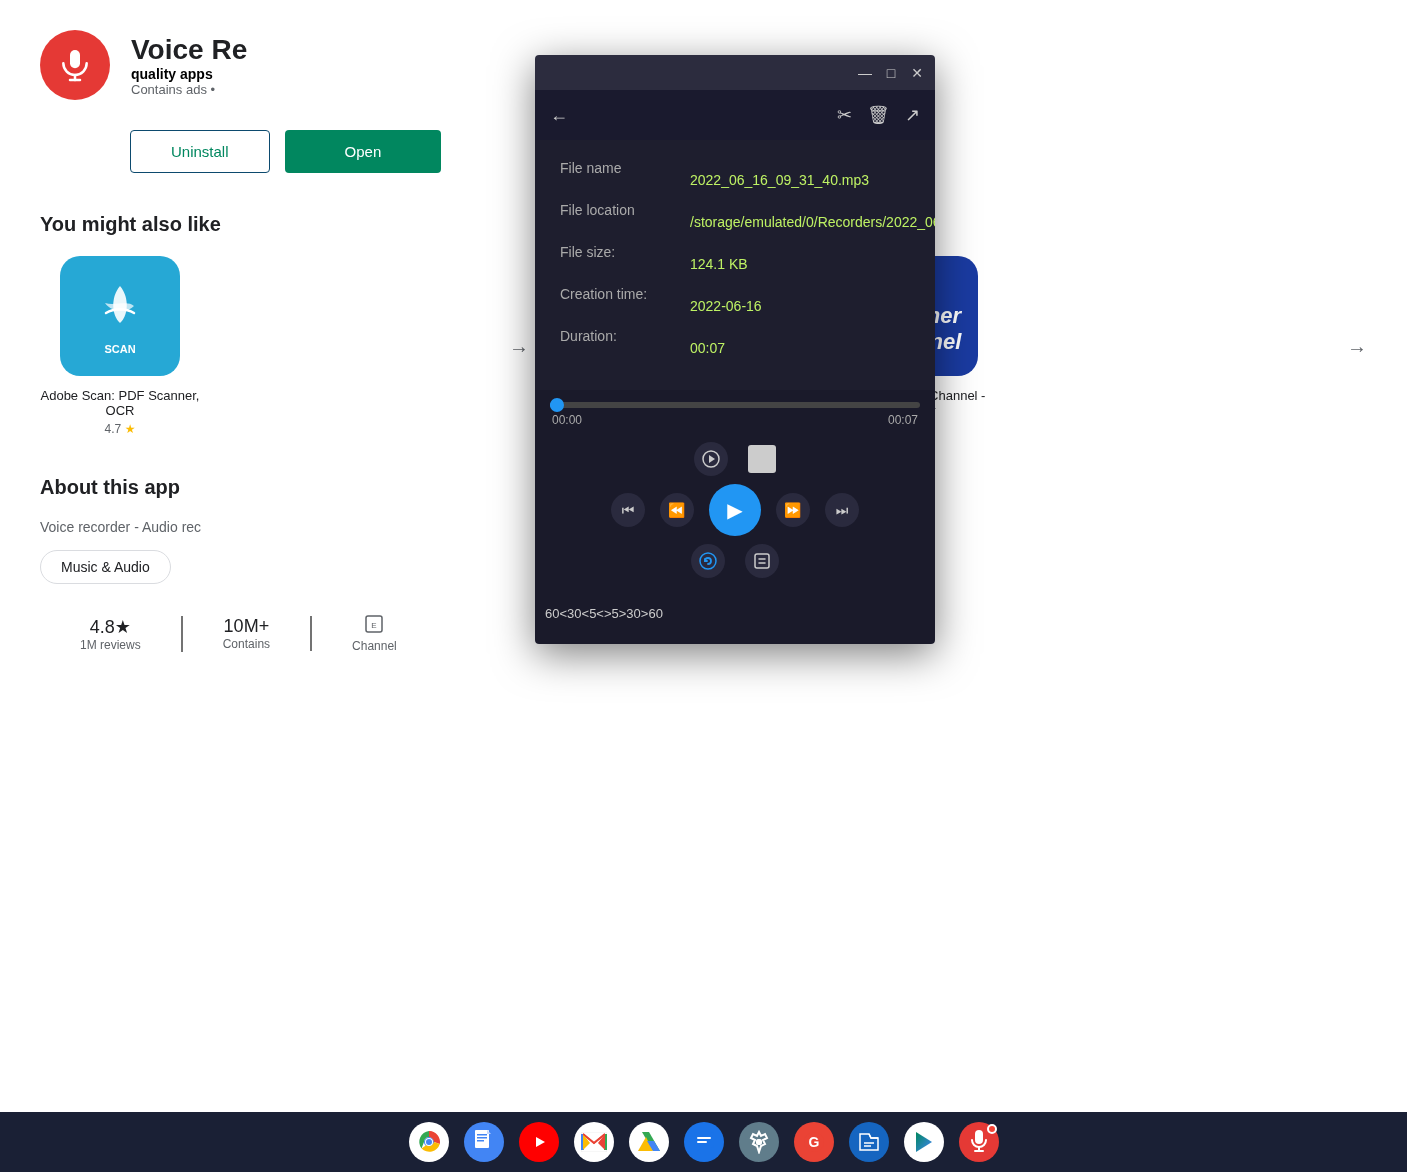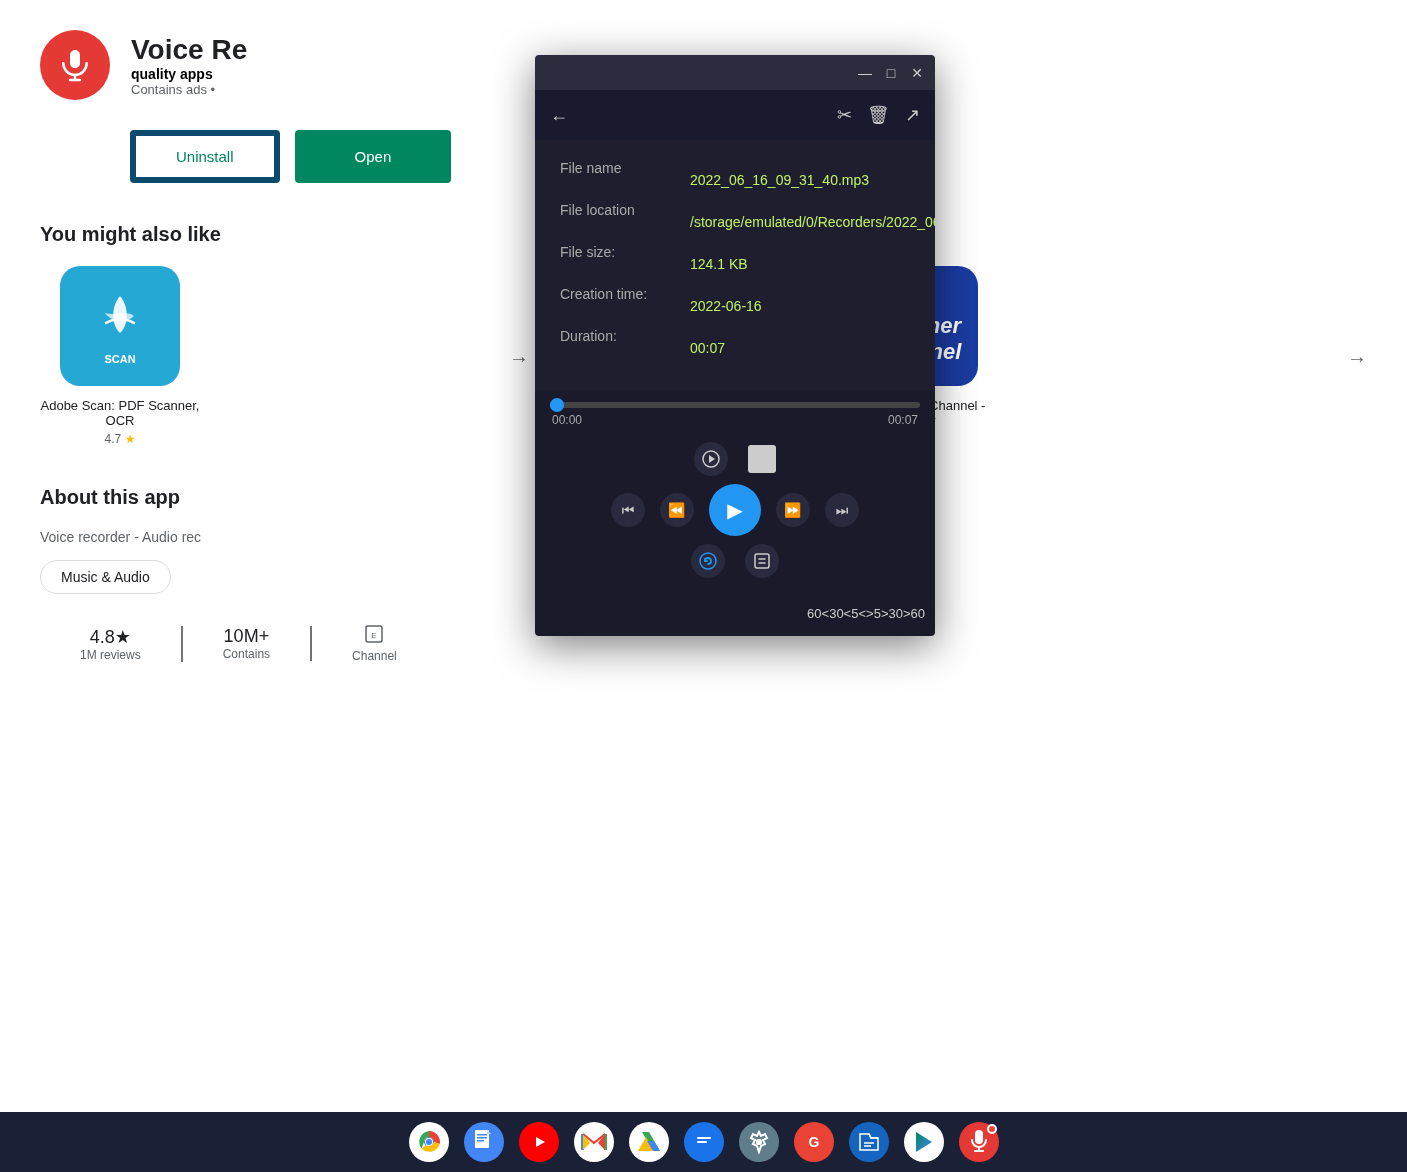--- a/index.html
+++ b/index.html
@@ -51,21 +51,21 @@
     }
 
     
     .action-buttons {
       display: flex;
       gap: 15px;
       margin-bottom: 40px;
       margin-left: 90px;
     }
     .btn-uninstall {
-      border: 6px solid #0c4a6e;
+      border: 1px solid #0c4a6e;
       background: white;
       padding: 12px 40px;
       border-radius: 4px;
       font-size: 15px;
       color: #01875f;
       cursor: pointer;
       font-weight: 500;
     }
     .btn-open {
       background: #01875f;
@@ -340,22 +340,22 @@
     }
     .ctrl-btn-small {
       width: 34px; height: 34px;
       font-size: 14px;
     }
 
     
     .skip-row {
       background: #1a1a2a;
       display: flex;
-      justify-content: flex-end;
-      padding: 10px 10px 15px;
+      justify-content: flex-start;
+      padding: 10px 10px 23px;
     }
     .skip-btn {
       color: #ccc;
       font-size: 13px;
       cursor: pointer;
     }
 
     
     .adobe-scan-logo {
       display: flex; flex-direction: column; align-items: center;

